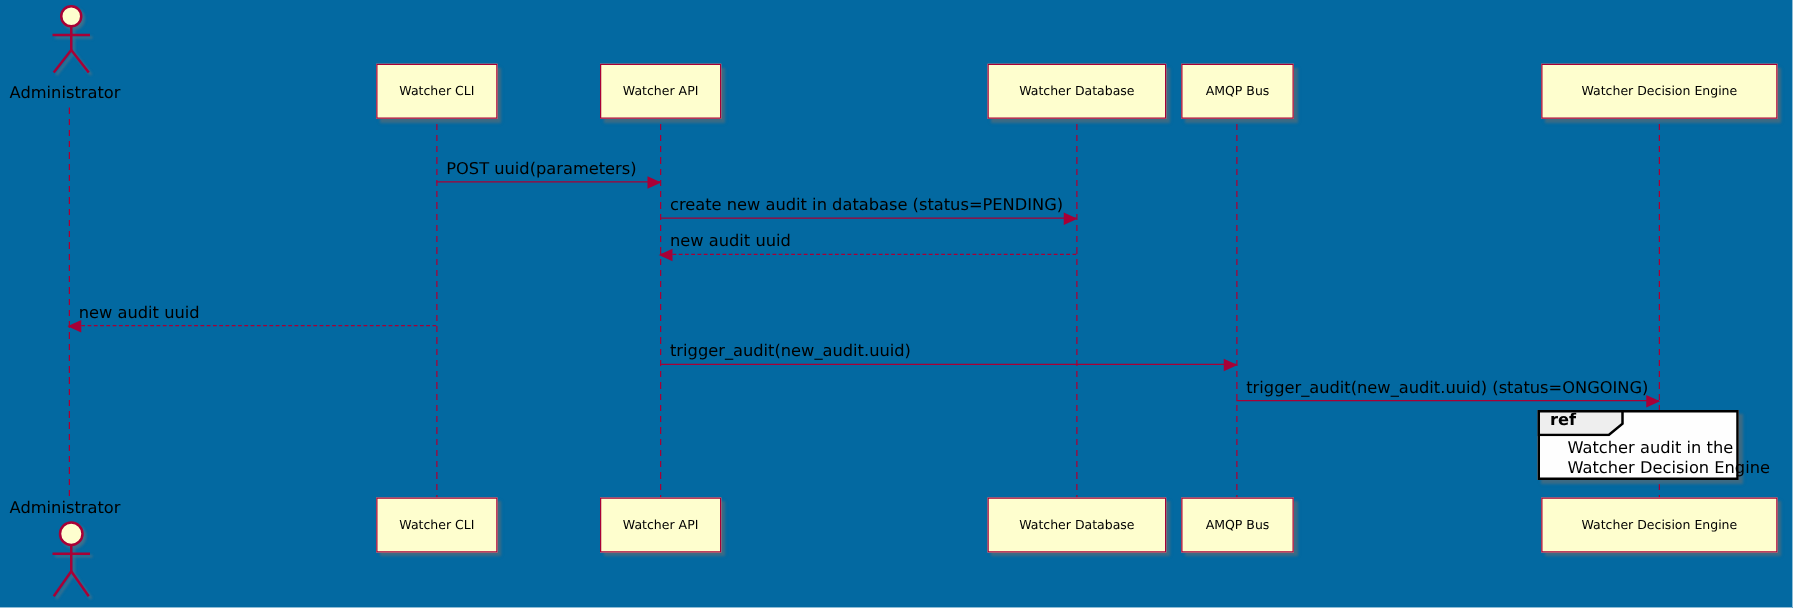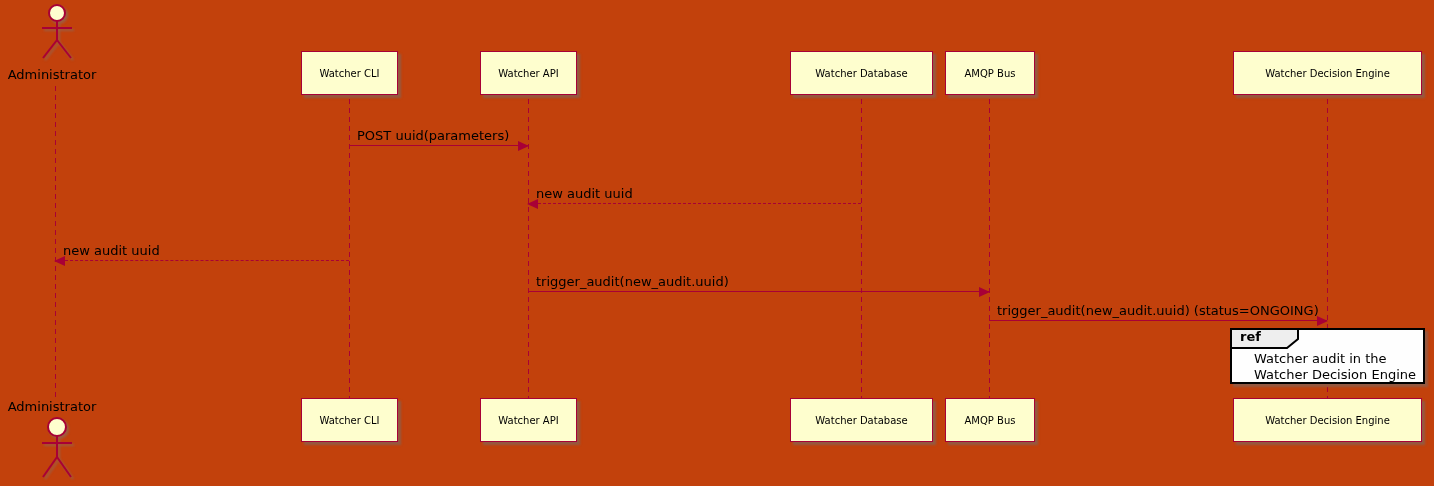--- a/index.html
+++ b/index.html
@@ -1,18 +1,18 @@
 <!DOCTYPE html>
 <html><head>
 <meta charset="utf-8">
 <style>
   * { margin:0; padding:0; box-sizing:border-box; }
   html,body { background:#ffffff; }
   body { font-family:"DejaVu Sans","Liberation Sans",sans-serif; color:#000; }
-  .canvas { position:relative; width:1434px; height:486px; background:#c2410c; overflow:hidden; }
+  .canvas { position:relative; width:1434px; height:486px; background:#0369a1; overflow:hidden; }
 
   .lifeline {
     position:absolute; width:1px;
     background:repeating-linear-gradient(to bottom,#A80036 0 5px,transparent 5px 9px);
   }
 
   .participant {
     position:absolute; height:44px;
     background:#FEFECE; border:1.6px solid #A80036;
     box-shadow:3px 3px 2px rgba(110,110,110,0.55);
@@ -27,21 +27,21 @@
   .msg-label { position:absolute; left:8px; bottom:3px; font-size:13px; white-space:nowrap; }
   .msg-line  { position:absolute; left:0; right:0; bottom:0; height:0; }
   .solid  .msg-line { border-top:1.2px solid #A80036; }
   .dashed .msg-line { border-top:1px dashed #A80036; }
   .arrowhead { position:absolute; width:0; height:0; bottom:-5px;
     border-top:5px solid transparent; border-bottom:5px solid transparent; }
   .arrowhead.right { right:-1px; border-left:11px solid #A80036; }
   .arrowhead.left  { left:-1px;  border-right:11px solid #A80036; }
 
   .ref-box {
-    position:absolute; left:1230px; top:328px; width:195px; height:56px;
+    position:absolute; left:1230px; top:328px; width:161px; height:56px;
     background:#FEFEFE; border:2px solid #000;
     box-shadow:3px 3px 2px rgba(110,110,110,0.55);
   }
   .ref-tab { position:absolute; top:-2px; left:-2px; width:70px; height:21px; }
   .ref-tab svg { position:absolute; top:0; left:0; }
   .ref-keyword { position:absolute; left:10px; top:1px; font-weight:bold; font-size:13px; }
   .ref-line { position:absolute; left:22px; font-size:13px; white-space:nowrap; }
   .ref-line.l1 { top:21px; }
   .ref-line.l2 { top:37px; }
 </style>
@@ -79,20 +79,25 @@
     </div>
   <div class="participant" style="left:945px; top:51px; width:90px;">
       <span>AMQP Bus</span>
     </div>
   <div class="participant" style="left:1233px; top:51px; width:189px;">
       <span>Watcher Decision Engine</span>
     </div>
 
   <div class="message solid" style="left:349px; top:127px; width:179px;">
     <div class="msg-label">POST uuid(parameters)</div>
+    <div class="msg-line"></div>
+    <div class="arrowhead right"></div>
+  </div>
+  <div class="message solid" style="left:528px; top:156px; width:333px;">
+    <div class="msg-label">create new audit in database (status=PENDING)</div>
     <div class="msg-line"></div>
     <div class="arrowhead right"></div>
   </div>
   <div class="message dashed" style="left:528px; top:185px; width:333px;">
     <div class="msg-label">new audit uuid</div>
     <div class="msg-line"></div>
     <div class="arrowhead left"></div>
   </div>
   <div class="message dashed" style="left:55px; top:242px; width:294px;">
     <div class="msg-label">new audit uuid</div>

